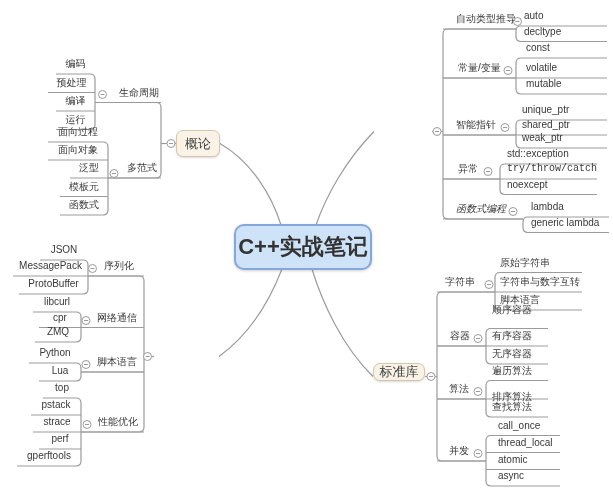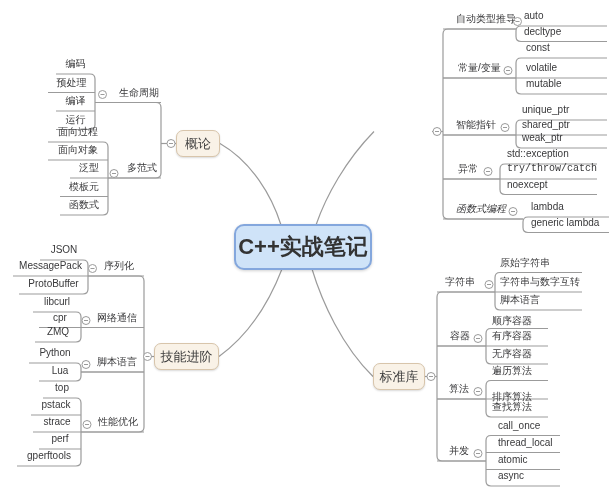--- a/index.html
+++ b/index.html
@@ -174,45 +174,44 @@
     <div class="lbl" style="top: 104px; left: 522px;">unique_ptr</div>
     <div class="lbl" style="top: 119px; left: 522px;">shared_ptr</div>
     <div class="lbl" style="top: 132px; left: 522px;">weak_ptr</div>
     <div class="lbl" style="left: 458px; top: 163px;">异常</div>
     <div class="lbl" style="top: 148px; left: 507px;">std::exception</div>
     <div class="lbl" style="top: 163px; left: 507px; font-family: Liberation Mono, monospace;">try/throw/catch</div>
     <div class="lbl" style="top: 178.5px; left: 507px;">noexcept</div>
     <div class="lbl" style="left: 456px; top: 203px; font-style: italic;">函数式编程</div>
     <div class="lbl" style="top: 201px; left: 531px;">lambda</div>
     <div class="lbl" style="top: 216.5px; left: 531px;">generic lambda</div>
-    <div class="branch" style="left: 154px; top: 343px; width: 65px; height: 27px;">技能进阶</div>
     <div class="lbl" style="left: 104px; top: 260px;">序列化</div>
     <div class="lbl ctr" style="top: 244px; left: 40px; width: 48px;">JSON</div>
     <div class="lbl ctr" style="top: 260px; left: 13px; width: 75px;">MessagePack</div>
     <div class="lbl ctr" style="top: 278px; left: 19px; width: 69px;">ProtoBuffer</div>
     <div class="lbl" style="left: 97px; top: 311.5px;">网络通信</div>
     <div class="lbl ctr" style="top: 296px; left: 33px; width: 48px;">libcurl</div>
     <div class="lbl ctr" style="top: 311.5px; left: 39px; width: 42px;">cpr</div>
     <div class="lbl ctr" style="top: 326px; left: 35px; width: 46px;">ZMQ</div>
     <div class="lbl" style="left: 97px; top: 356px;">脚本语言</div>
     <div class="lbl ctr" style="top: 347px; left: 29px; width: 52px;">Python</div>
     <div class="lbl ctr" style="top: 365px; left: 39px; width: 42px;">Lua</div>
     <div class="lbl" style="left: 98px; top: 416px;">性能优化</div>
     <div class="lbl ctr" style="top: 382px; left: 43px; width: 38px;">top</div>
     <div class="lbl ctr" style="top: 399px; left: 31px; width: 50px;">pstack</div>
     <div class="lbl ctr" style="top: 416px; left: 33px; width: 48px;">strace</div>
     <div class="lbl ctr" style="top: 433px; left: 39px; width: 42px;">perf</div>
     <div class="lbl ctr" style="top: 450px; left: 17px; width: 64px;">gperftools</div>
-    <div class="branch" style="left: 373px; top: 363px; width: 52px; height: 27px;">标准库</div>
+    <div class="branch" style="left: 373px; top: 363px; width: 52px; height: 18px;">标准库</div>
     <div class="lbl" style="left: 445px; top: 276px;">字符串</div>
     <div class="lbl" style="top: 256.5px; left: 500px;">原始字符串</div>
     <div class="lbl" style="top: 276px; left: 500px;">字符串与数字互转</div>
     <div class="lbl" style="top: 294px; left: 500px;">脚本语言</div>
     <div class="lbl" style="left: 450px; top: 330px;">容器</div>
-    <div class="lbl" style="top: 315px; left: 492px;">顺序容器</div>
+    <div class="lbl" style="top: 304px; left: 492px;">顺序容器</div>
     <div class="lbl" style="top: 330px; left: 492px;">有序容器</div>
     <div class="lbl" style="top: 348px; left: 492px;">无序容器</div>
     <div class="lbl" style="left: 449px; top: 383px;">算法</div>
     <div class="lbl" style="top: 364.5px; left: 492px;">遍历算法</div>
     <div class="lbl" style="top: 383px; left: 492px; margin-top: 8px;">排序算法</div>
     <div class="lbl" style="top: 401px; left: 492px;">查找算法</div>
     <div class="lbl" style="left: 449px; top: 445px;">并发</div>
     <div class="lbl" style="top: 419.5px; left: 498px;">call_once</div>
     <div class="lbl" style="top: 436.5px; left: 498px;">thread_local</div>
     <div class="lbl" style="top: 453.5px; left: 498px;">atomic</div>

